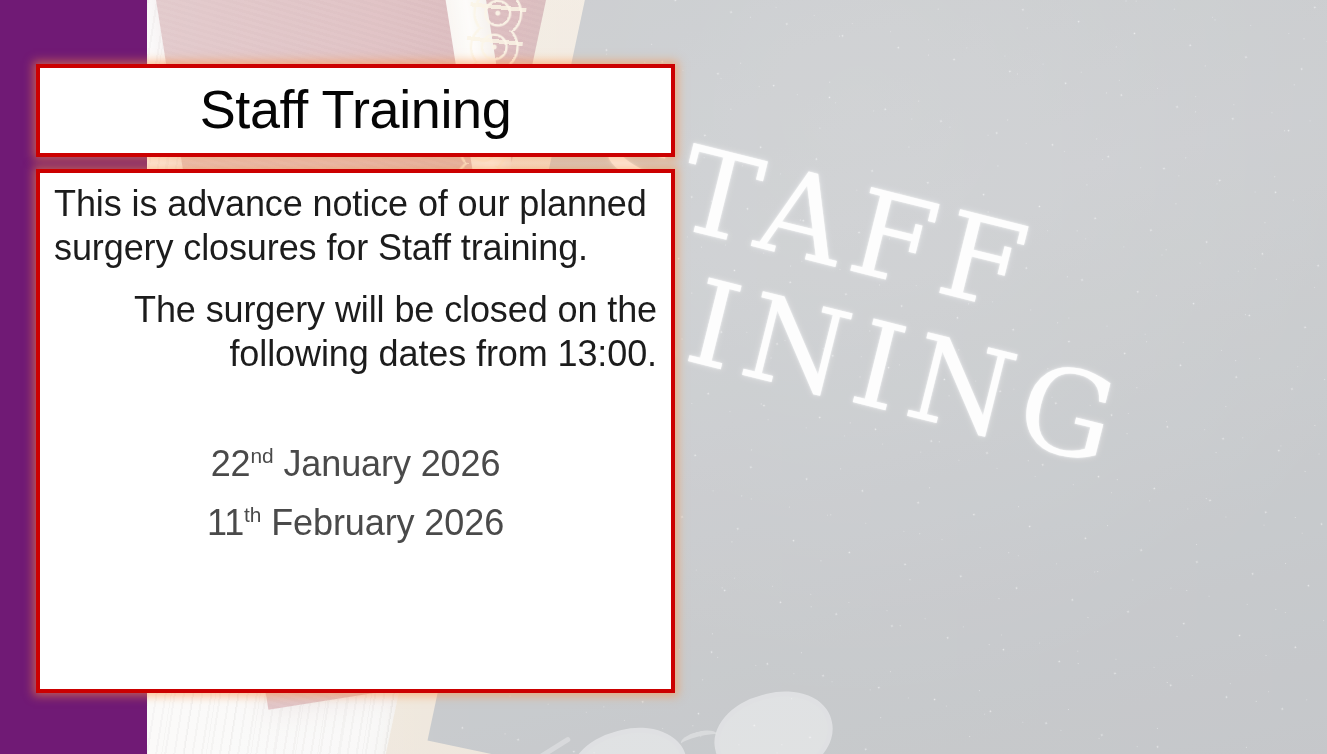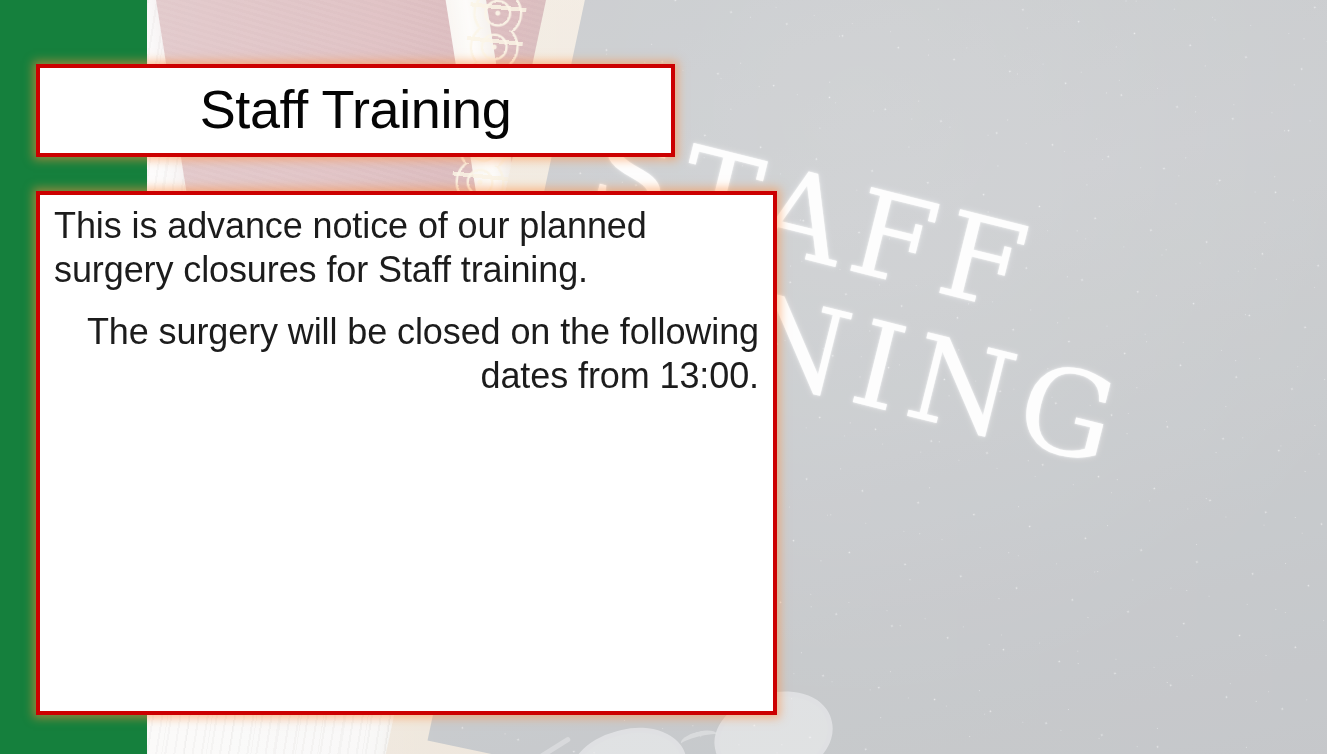--- a/index.html
+++ b/index.html
@@ -6,21 +6,21 @@
   html, body {
     width:1327px; height:754px;
     background:#ffffff;
     font-family:"Liberation Sans", sans-serif;
     overflow:hidden;
   }
 
   #slide {
     position:relative;
     width:1327px; height:754px;
-    background:#15803d;
+    background:#701a75;
     overflow:hidden;
   }
 
   
   .photo {
     position:absolute;
     left:147px; top:0;
     width:1180px; height:754px;
     overflow:hidden;
     background:#f7f6f4;
@@ -187,23 +187,22 @@
     line-height:1;
     color:#050505;
     font-weight:400;
     letter-spacing:-0.4px;
     white-space:nowrap;
     padding-bottom:4px;
   }
 
   #body-box{
     left:36px; top:169px;
-    width:741px; height:524px;
+    width:639px; height:524px;
     padding:9px 14px 0 14px;
-    margin-top:22px;
   }
   .para{
     font-size:36px;
     line-height:1.22;
     color:#1c1c1c;
     font-weight:400;
     letter-spacing:-0.1px;
   }
   .para + .para{ margin-top:18px;text-align:right; }
 
@@ -260,16 +259,22 @@
 
   <div class="box" id="title-box">
     <div id="title-text">Staff Training</div>
   </div>
 
   <div class="box" id="body-box">
     <p class="para">This is advance notice of our planned surgery closures for Staff training.</p>
     <p class="para">The surgery will be closed on the following dates from 13:00.</p>
 
     <div class="dates">
+      <div class="date-line">
+        <span>22</span><sup>nd</sup><span> January 2026</span>
+      </div>
+      <div class="date-line">
+        <span>11</span><sup>th</sup><span> February 2026</span>
+      </div>
     </div>
   </div>
 
 </div>
 
 </body></html>

